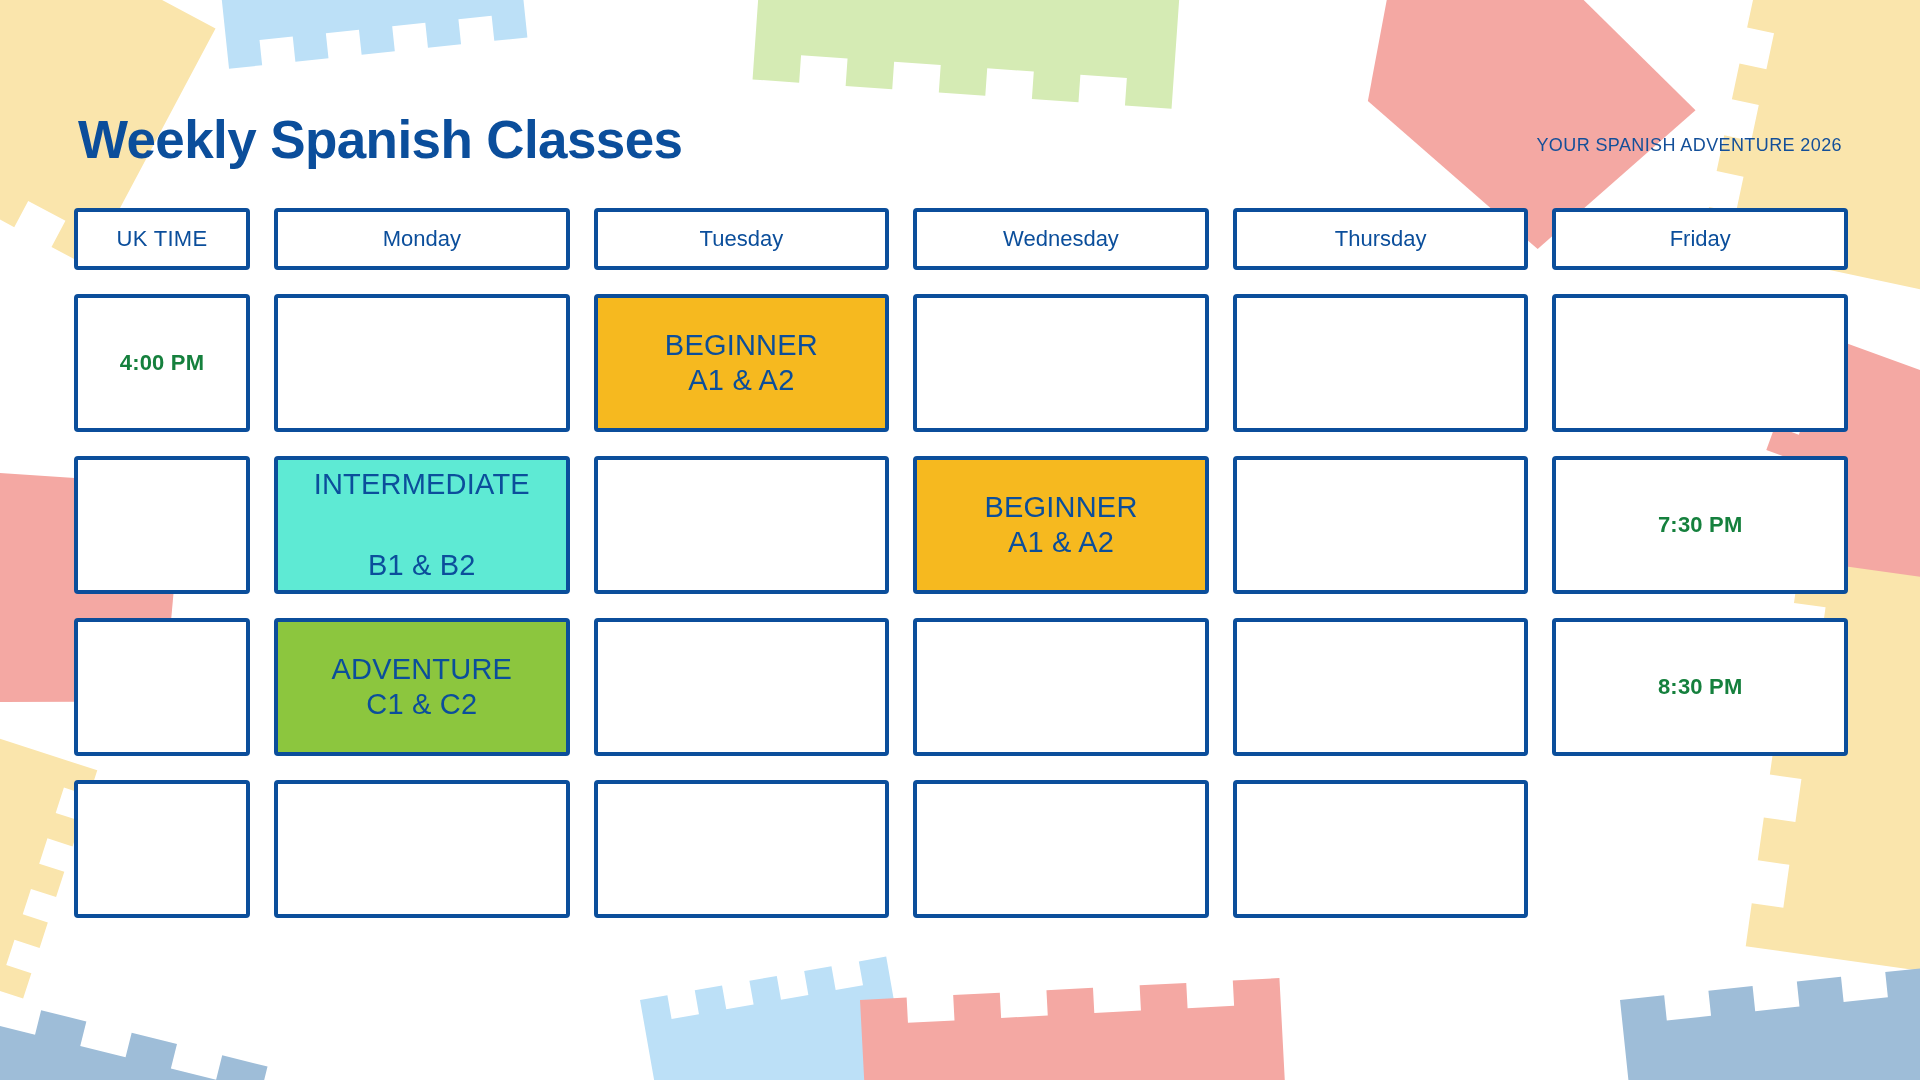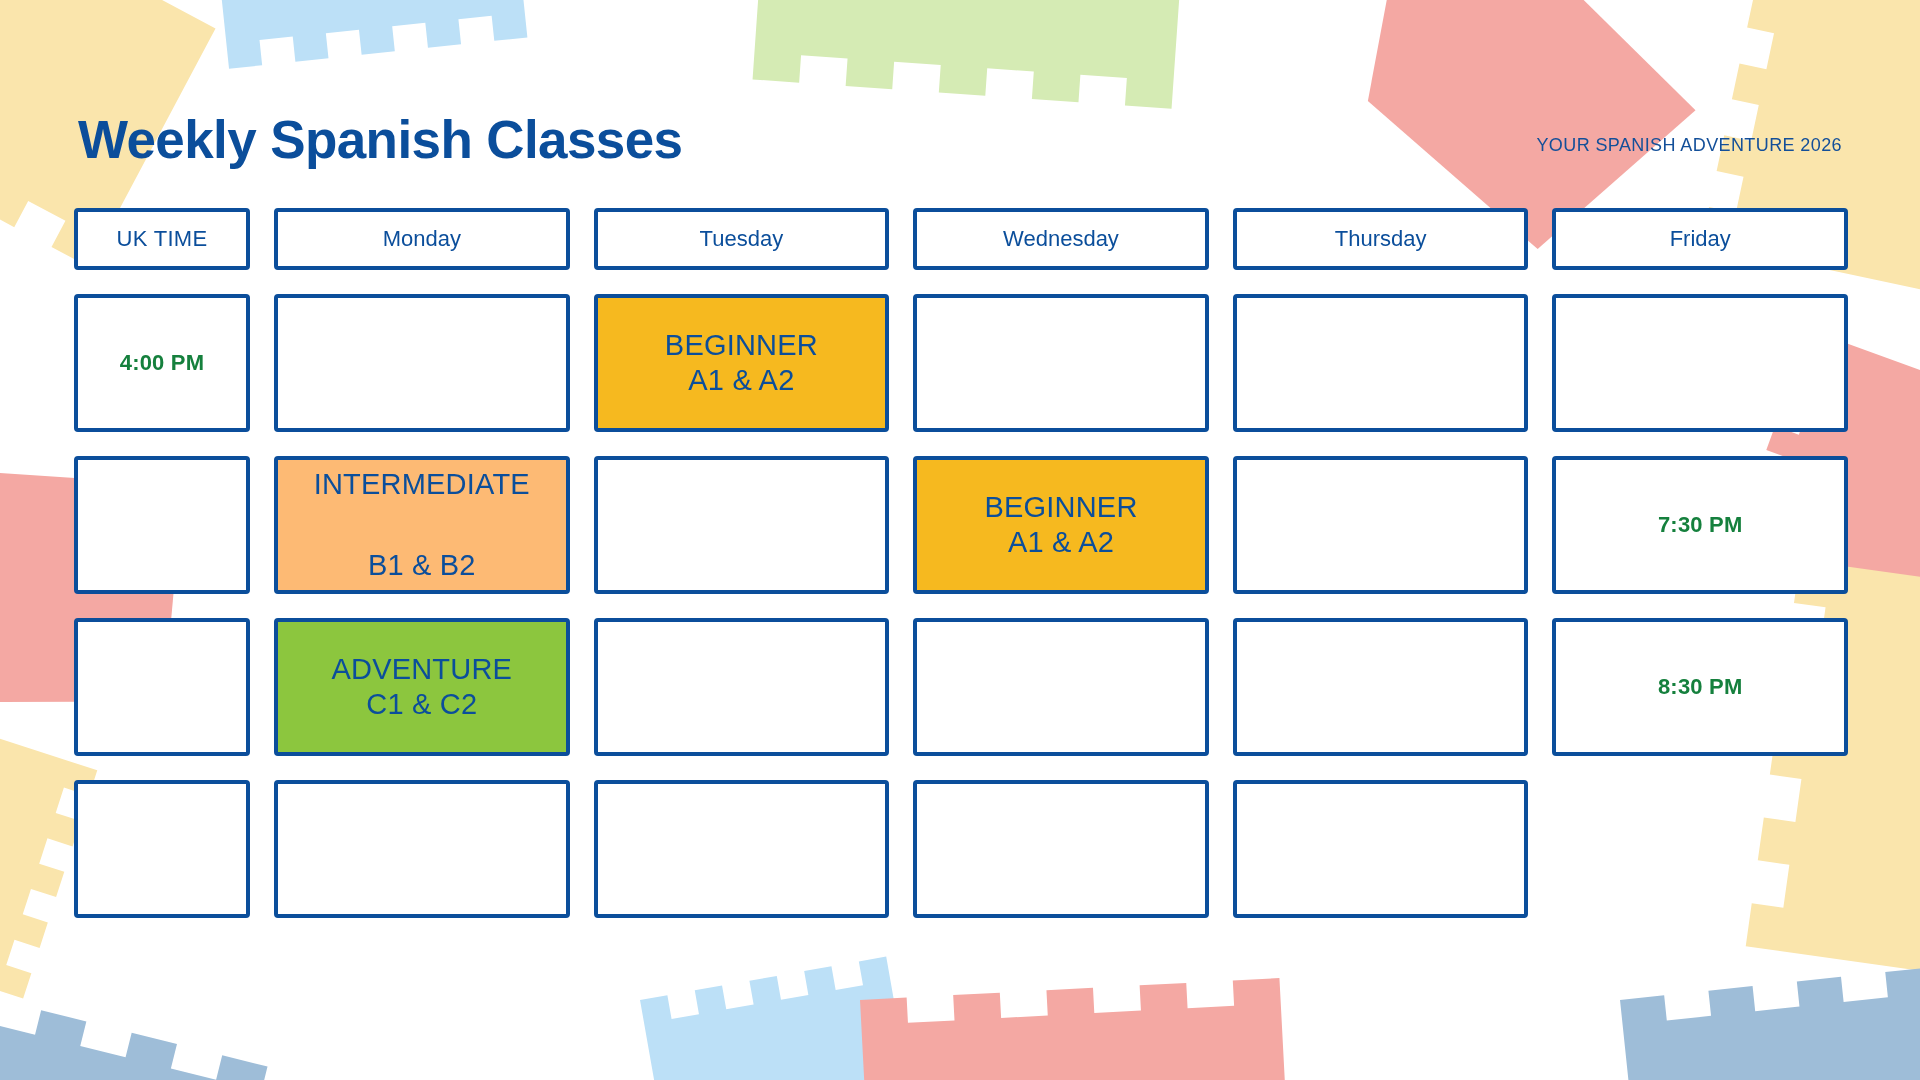--- a/index.html
+++ b/index.html
@@ -196,21 +196,21 @@
       <div class="cell timelabel">4:00 PM</div>
       <div class="cell slot empty"></div>
       <div class="cell slot class-block" style="background: rgb(246, 185, 31);">
         <div class="class-name">BEGINNER</div>
         <div class="class-levels">A1 &amp; A2</div>
       </div>
       <div class="cell slot empty"></div>
       <div class="cell slot empty"></div>
       <div class="cell slot empty"></div>
       <div class="cell slot empty"></div>
-      <div class="cell slot class-block" style="background: #fdba74; gap: 47px;">
+      <div class="cell slot class-block" style="background: #5eead4; gap: 47px;">
         <div class="class-name">INTERMEDIATE</div>
         <div class="class-levels">B1 &amp; B2</div>
       </div>
       <div class="cell slot empty"></div>
       <div class="cell slot class-block" style="background: rgb(246, 185, 31);">
         <div class="class-name">BEGINNER</div>
         <div class="class-levels">A1 &amp; A2</div>
       </div>
       <div class="cell slot empty"></div>
       <div class="cell timelabel">7:30 PM</div>

